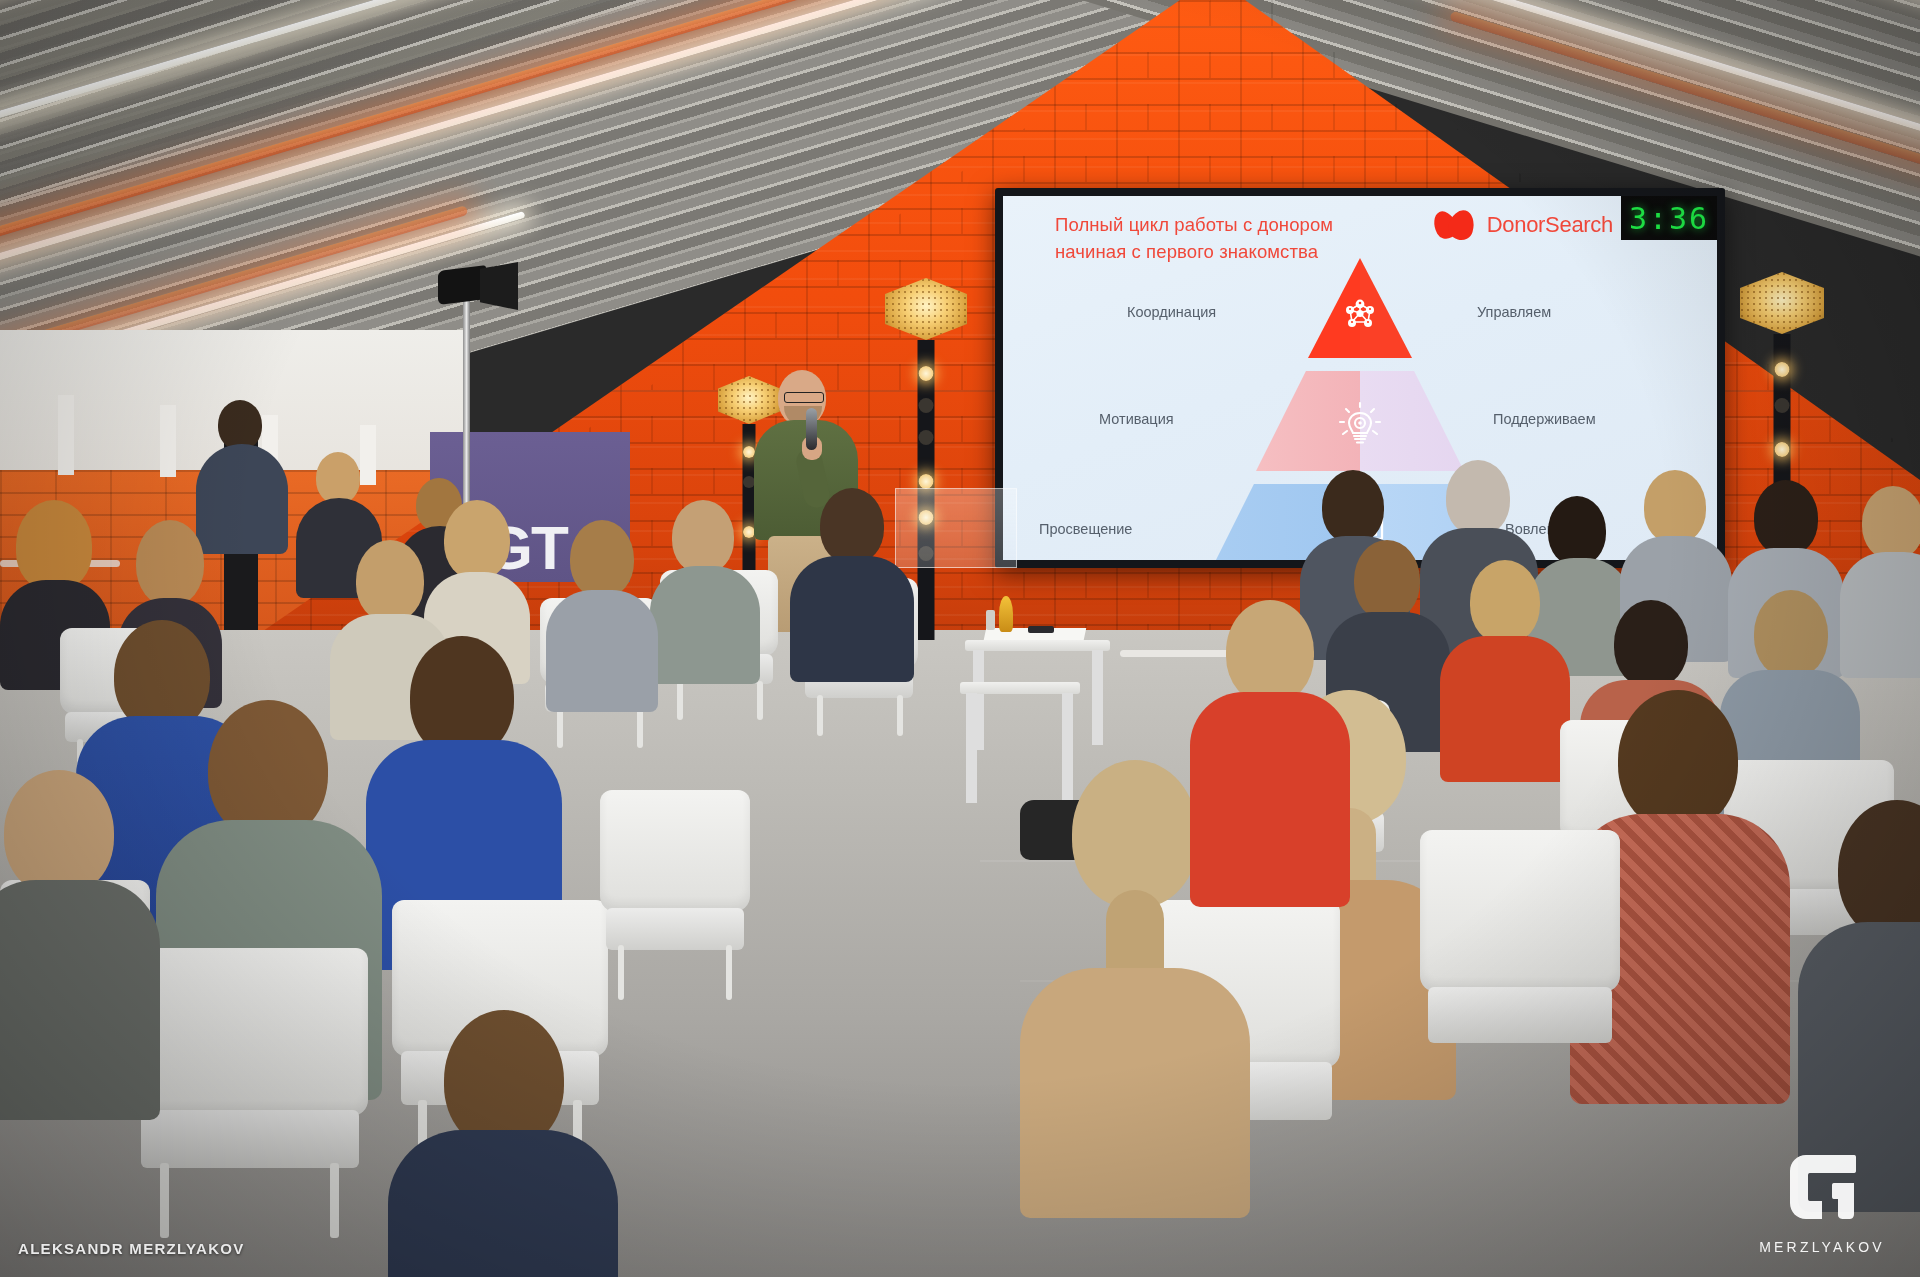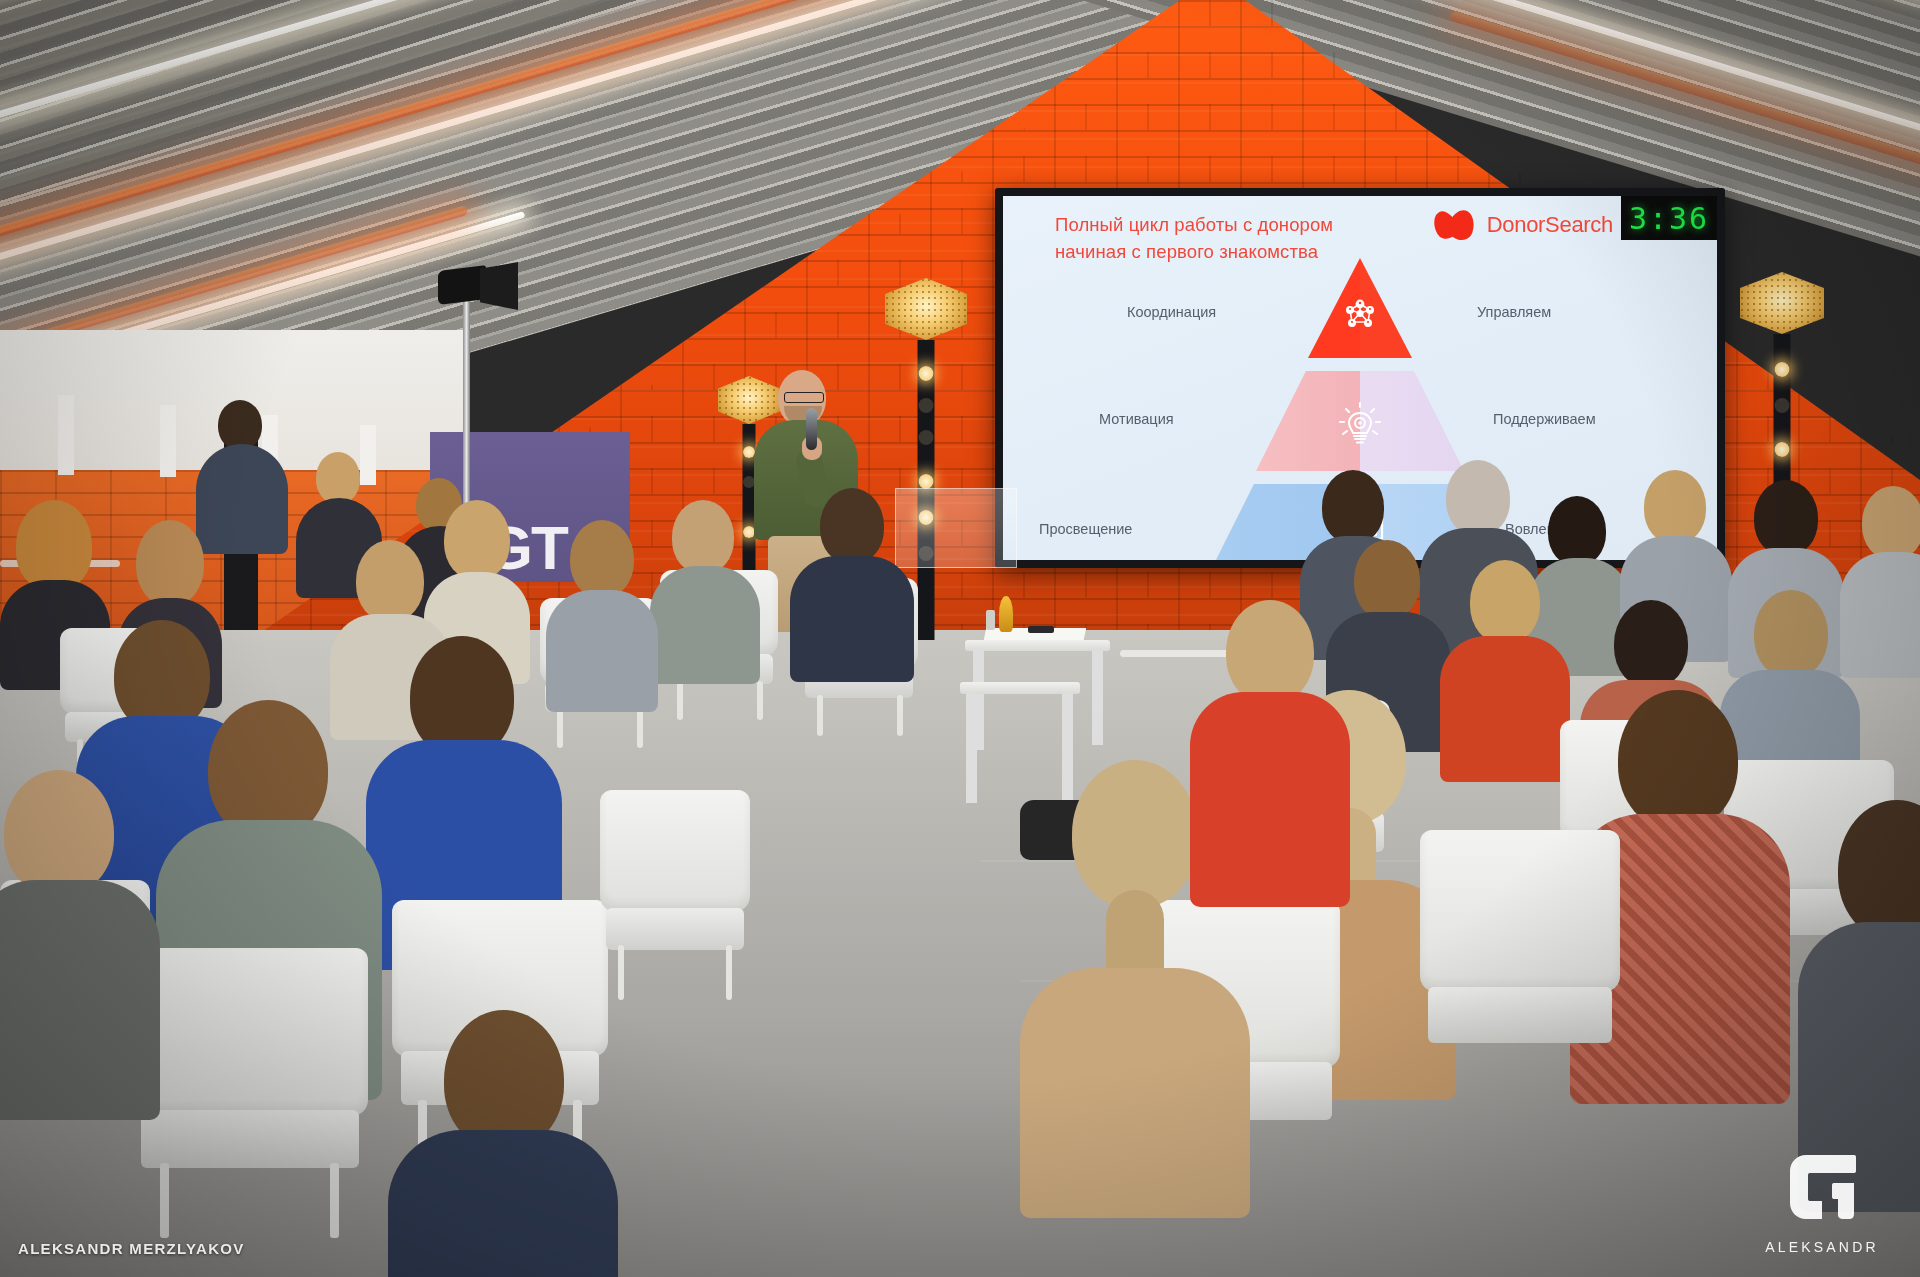--- a/index.html
+++ b/index.html
@@ -577,16 +577,16 @@
 
   <div class="vig"></div>
 
   <div class="credit">ALEKSANDR MERZLYAKOV</div>
 
   <div class="geo">
     <svg width="92" height="92" viewBox="0 0 92 92">
       <path d="M78 14 H30 C21 14 14 21 14 30 V62 C14 71 21 78 30 78 H46 V60 H34 C32 60 32 58 32 58 V34 C32 32 34 32 34 32 H78 C80 32 80 30 80 30 V16 C80 14 78 14 78 14 Z" fill="#ffffff"></path>
       <path d="M78 42 H58 C56 42 56 44 56 44 V56 C56 58 58 58 58 58 H62 V74 C62 77 65 78 67 78 H74 C77 78 78 75 78 73 V44 C78 42 78 42 78 42 Z" fill="#ffffff"></path>
     </svg>
-    <div class="geo-txt">ALEKSANDR</div>
+    <div class="geo-txt">MERZLYAKOV</div>
   </div>
 
 </div>
 
 </body></html>

